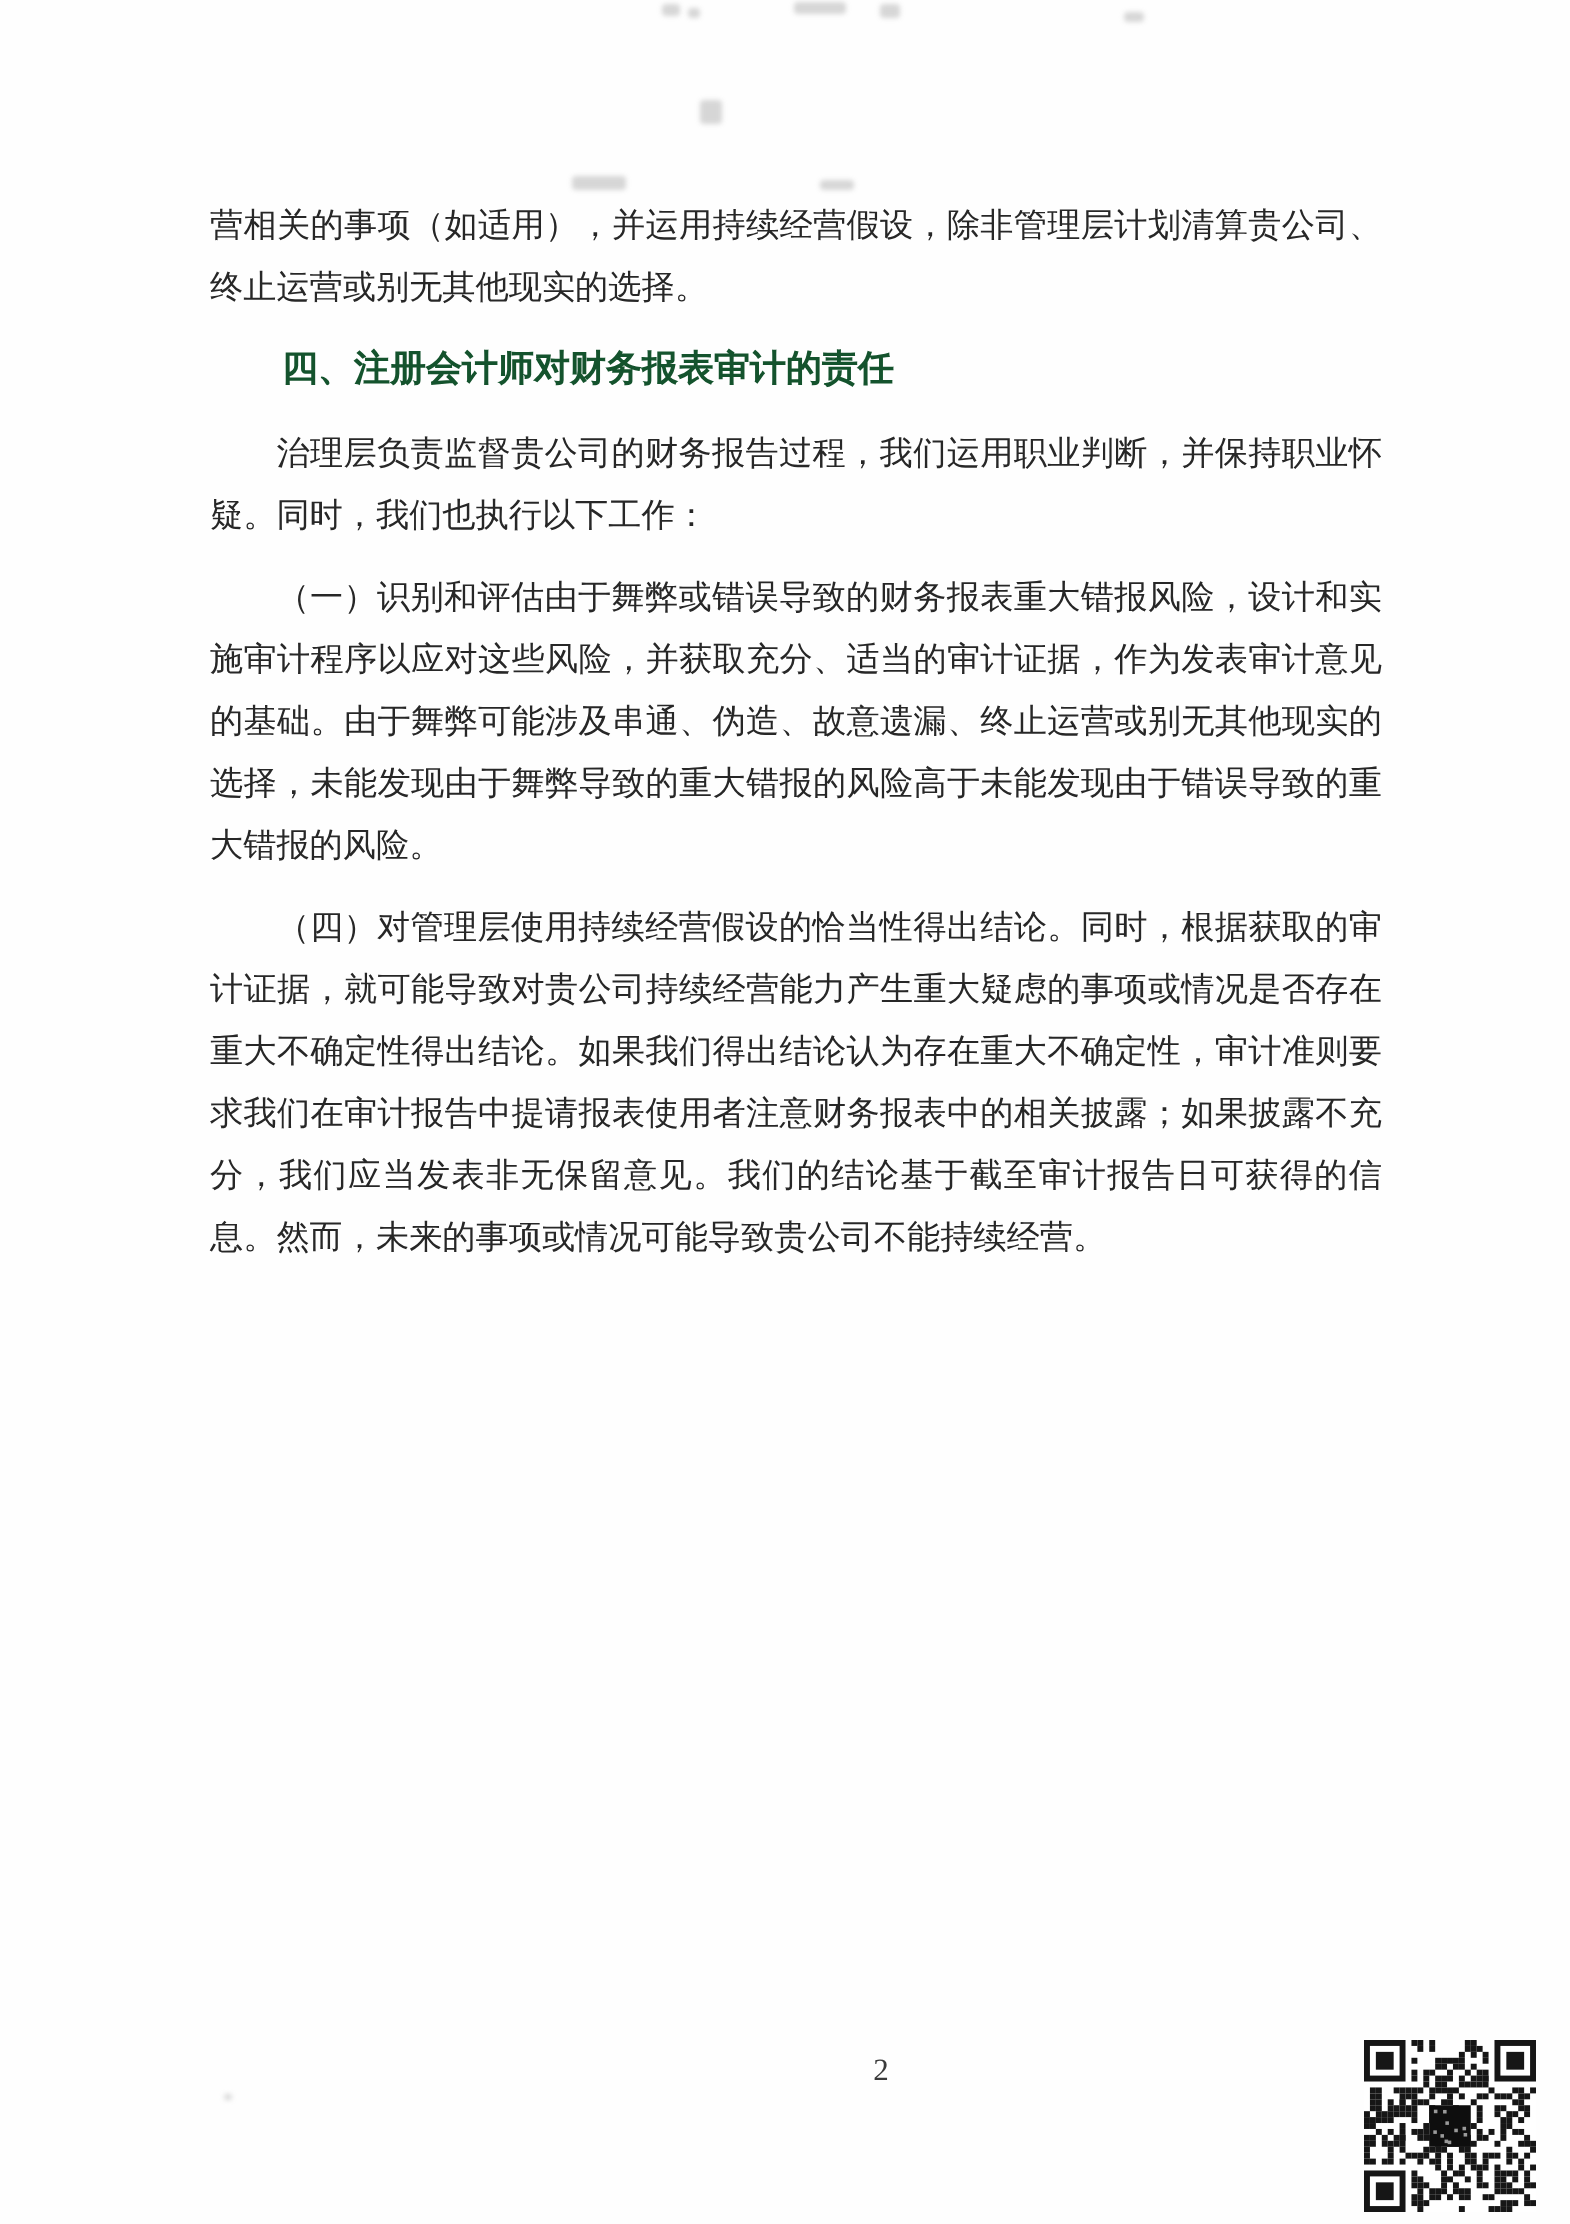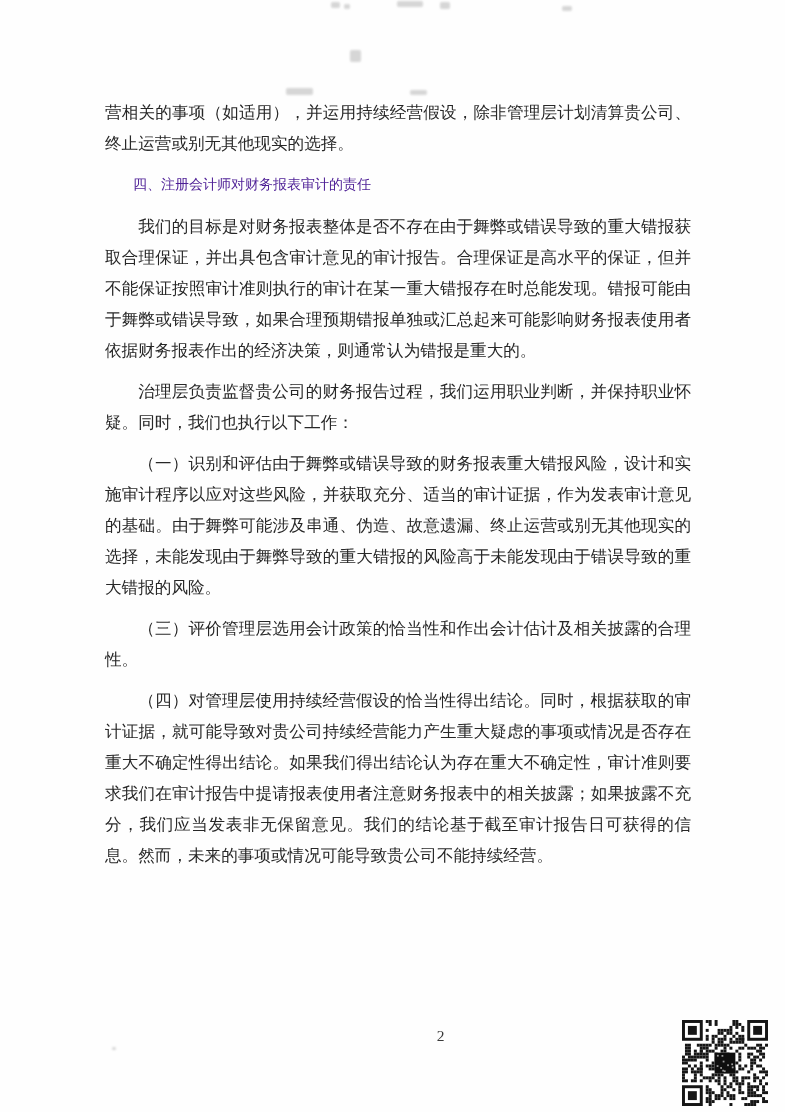--- a/index.html
+++ b/index.html
@@ -27,26 +27,26 @@
     line-height: 31px;
     margin: 0 0 10px 0;
     text-align: justify;
     text-justify: inter-character;
     text-indent: 2em;
   }
   .para.no-indent {
     text-indent: 0;
   }
   .heading {
-    font-size: 14px;
-    font-weight: normal;
+    font-size: 18px;
+    font-weight: bold;
     line-height: 31px;
     margin: 2px 0 11px 0;
     text-indent: 2em;
-    color: #4c1d95;
+    color: #14532d;
   }
   .footer-pagenum {
     position: absolute;
     top: 1027px;
     left: 48px;
     width: 100%;
     text-align: center;
     font-size: 15.5px;
     color: #3a3a3a;
   }
@@ -75,24 +75,22 @@
   <div class="smudge" style="left:440px; top:2px;  width:10px; height:7px;"></div>
   <div class="smudge" style="left:562px; top:6px;  width:10px; height:5px;"></div>
   <div class="smudge" style="left:350px; top:50px; width:11px; height:12px;"></div>
   <div class="smudge" style="left:286px; top:88px; width:27px; height:7px;"></div>
   <div class="smudge" style="left:410px; top:90px; width:17px; height:5px;"></div>
   <div class="smudge" style="left:112px; top:1047px; width:4px; height:3px;"></div>
 
   <div class="content">
     <p class="para no-indent">营相关的事项（如适用），并运用持续经营假设，除非管理层计划清算贵公司、终止运营或别无其他现实的选择。</p>
     <h3 class="heading">四、注册会计师对财务报表审计的责任</h3>
-    <p class="para">我们的目标是对财务报表整体是否不存在由于舞弊或错误导致的重大错报获取合理保证，并出具包含审计意见的审计报告。合理保证是高水平的保证，但并不能保证按照审计准则执行的审计在某一重大错报存在时总能发现。错报可能由于舞弊或错误导致，如果合理预期错报单独或汇总起来可能影响财务报表使用者依据财务报表作出的经济决策，则通常认为错报是重大的。</p>
     <p class="para">治理层负责监督贵公司的财务报告过程，我们运用职业判断，并保持职业怀疑。同时，我们也执行以下工作：</p>
     <p class="para">（一）识别和评估由于舞弊或错误导致的财务报表重大错报风险，设计和实施审计程序以应对这些风险，并获取充分、适当的审计证据，作为发表审计意见的基础。由于舞弊可能涉及串通、伪造、故意遗漏、终止运营或别无其他现实的选择，未能发现由于舞弊导致的重大错报的风险高于未能发现由于错误导致的重大错报的风险。</p>
-    <p class="para">（三）评价管理层选用会计政策的恰当性和作出会计估计及相关披露的合理性。</p>
     <p class="para">（四）对管理层使用持续经营假设的恰当性得出结论。同时，根据获取的审计证据，就可能导致对贵公司持续经营能力产生重大疑虑的事项或情况是否存在重大不确定性得出结论。如果我们得出结论认为存在重大不确定性，审计准则要求我们在审计报告中提请报表使用者注意财务报表中的相关披露；如果披露不充分，我们应当发表非无保留意见。我们的结论基于截至审计报告日可获得的信息。然而，未来的事项或情况可能导致贵公司不能持续经营。</p>
   </div>
 
   <div class="footer-pagenum">2</div>
 
   <svg class="qr" viewBox="0 0 86 86">
       <rect x="0" y="0" width="86" height="86" fill="#ffffff"></rect>
       <rect x="23.724137931034484" y="0" width="2.9655172413793105" height="2.9655172413793105" fill="#161616"></rect>
       <rect x="26.689655172413794" y="0" width="2.9655172413793105" height="2.9655172413793105" fill="#161616"></rect>
       <rect x="32.62068965517241" y="0" width="2.9655172413793105" height="2.9655172413793105" fill="#161616"></rect>

